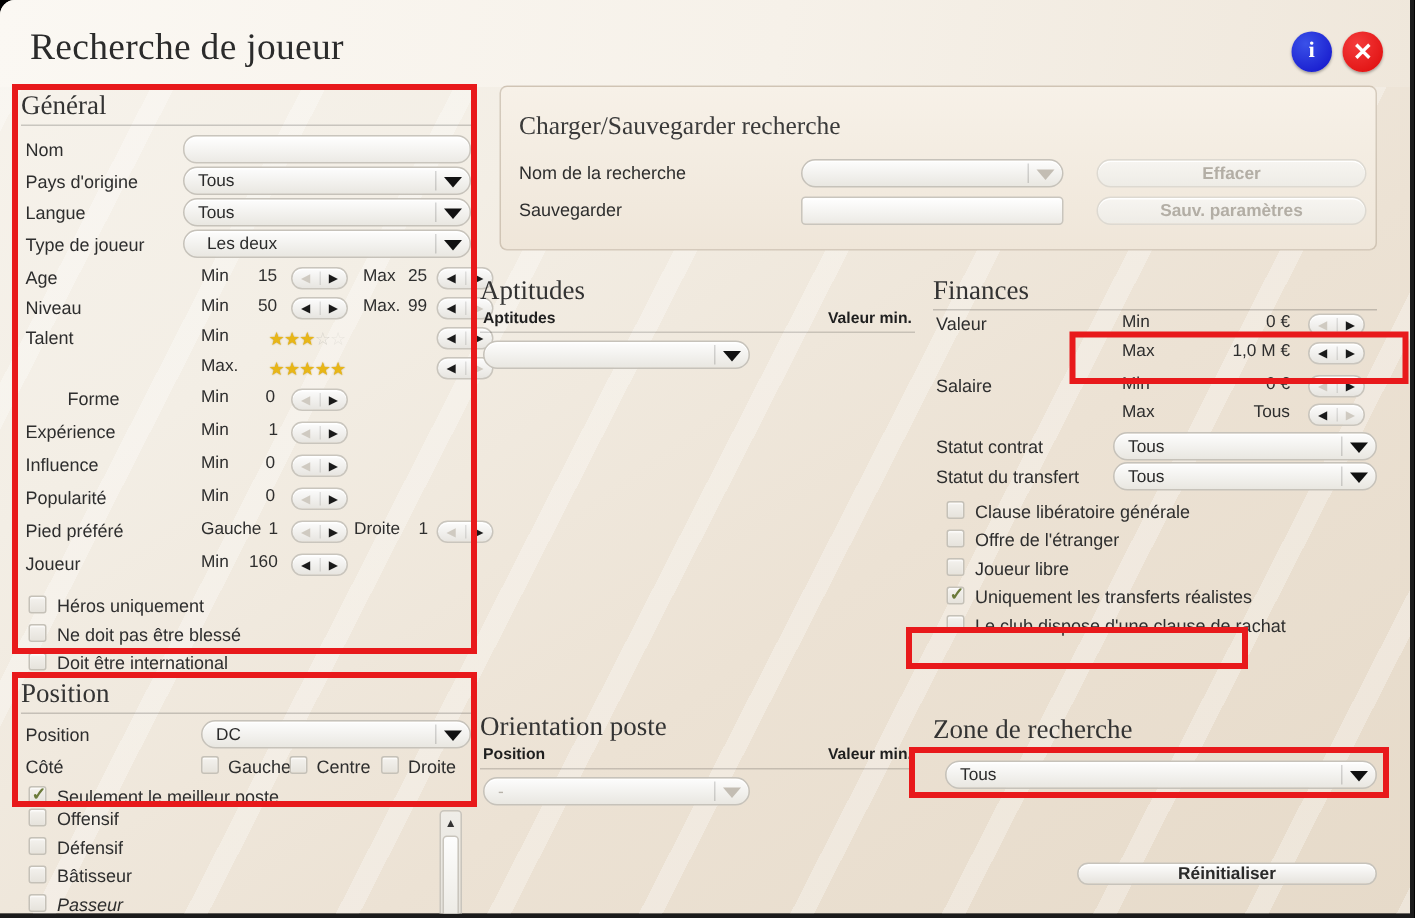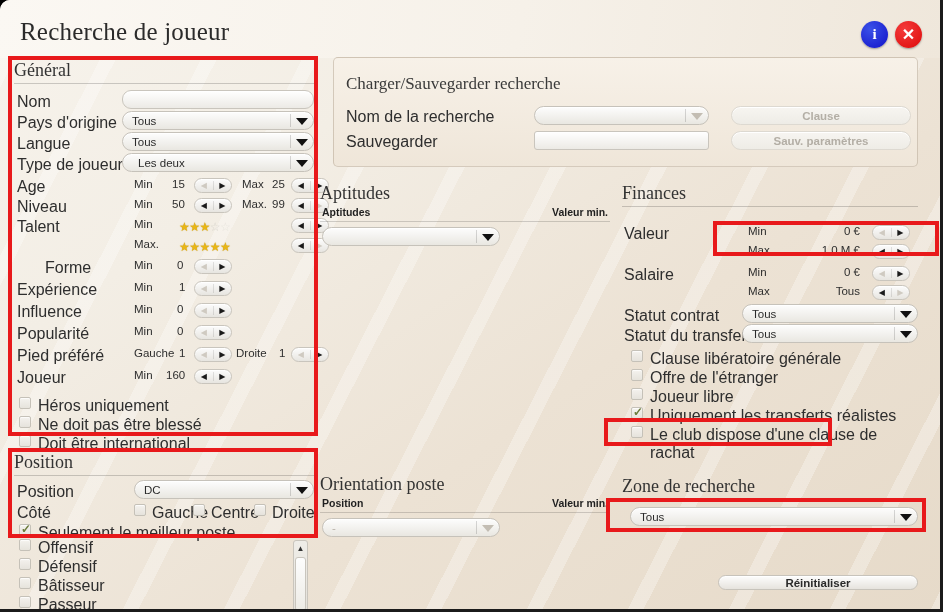--- a/index.html
+++ b/index.html
@@ -49,21 +49,21 @@
   #close-btn { left: 895px; background: radial-gradient(circle at 35% 30%, #f43b3b, #dd0a0a);
                font-family:"Liberation Sans",sans-serif; font-size:16px; }
 
   
   .panel-title {
     font-family: "Liberation Serif", serif;
     font-size: 18px; color: #333;
     border-bottom: 1px solid rgba(0,0,0,.18);
     padding-bottom: 2px;
   }
-  .lbl { font-size: 16px; color: #2e2e2e; }
+  .lbl { font-size: 12px; color: #2e2e2e; }
   .val { font-size: 11.5px; color: #2e2e2e; }
 
   .field {
     background: linear-gradient(#ffffff, #eceae5);
     border: 1px solid #c9c5bd;
     border-radius: 9px;
     height: 19px;
     box-shadow: inset 0 1px 0 #fff;
   }
   .combo {
@@ -382,39 +382,39 @@
     <div style="position:relative;height:19px;">
       <span class="cb" style="position:absolute;left:5px;top:2px;"></span>
       <span class="lbl" style="position:absolute;left:24px;top:2px;">Défensif</span>
     </div>
     <div style="position:relative;height:19px;">
       <span class="cb" style="position:absolute;left:5px;top:2px;"></span>
       <span class="lbl" style="position:absolute;left:24px;top:2px;">Bâtisseur</span>
     </div>
     <div style="position:relative;height:19px;">
       <span class="cb" style="position:absolute;left:5px;top:2px;"></span>
-      <span class="lbl" style="position:absolute;left:24px;top:2px;">Passeur</span>
+      <span class="lbl" style="position:absolute;left:24px;top:2px;font-style:italic;">Passeur</span>
     </div>
   </div>
 
   <div class="scroll-track" style="left:293px; top:540px; width:15px; height:72px;">
     <div style="position:absolute;left:0;top:0;width:13px;height:14px;display:flex;align-items:center;justify-content:center;font-size:8px;color:#333;">▲</div>
     <div class="scroll-thumb" style="left:1px; top:16px; width:11px; height:54px;"></div>
   </div>
 
   <div id="save-card">
     <div style="position:absolute;left:12px;top:16px;font-family:'Liberation Serif',serif;font-size:17px;color:#3a3a3a;">Charger/Sauvegarder recherche</div>
     <div style="position:relative;">
       <span class="lbl" style="position:absolute;left:12px;top:50px;">Nom de la recherche</span>
       <div class="combo dim" style="position:absolute;left:200px;top:48px;width:175px;">
         <span></span>
         <span class="sep"></span>
         <span class="caret"></span>
       </div>
-      <div class="btn disabled" style="position:absolute;left:397px;top:48px;width:180px;height:19px;">Clause</div>
+      <div class="btn disabled" style="position:absolute;left:397px;top:48px;width:180px;height:19px;">Effacer</div>
     </div>
     <div style="position:relative;">
       <span class="lbl" style="position:absolute;left:12px;top:75px;">Sauvegarder</span>
       <div class="field" style="position:absolute;left:200px;top:73px;width:175px;border-radius:3px;"></div>
       <div class="btn disabled" style="position:absolute;left:397px;top:73px;width:180px;height:19px;">Sauv. paramètres</div>
     </div>
   </div>
 
   <div class="sect" style="left:320px; top:183px; width:290px;">
     <div class="panel-title" style="border-bottom:none;">Aptitudes</div>
@@ -438,21 +438,21 @@
     <div class="combo dim" style="position:absolute;left:2px;top:44px;width:178px;">
       <span>-</span>
       <span class="sep"></span>
       <span class="caret"></span>
     </div>
   </div>
 
   <div class="sect" style="left:622px; top:183px; width:296px;">
     <div class="panel-title">Finances</div>
 
-    <div style="position:relative;height:19px;margin-top:16px;">
+    <div style="position:relative;height:19px;margin-top:0;">
       <span class="lbl" style="position:absolute;left:2px;top:2px;">Valeur</span>
       <span class="val" style="position:absolute;left:126px;top:2px;">Min</span>
       <span class="val" style="position:absolute;right:58px;top:2px;">0 €</span>
       <span class="spin" style="position:absolute;right:8px;top:2px;">
         <i class="off">◀</i>
           <span class="div"></span>
           <i>▶</i>
       </span>
     </div>
 

